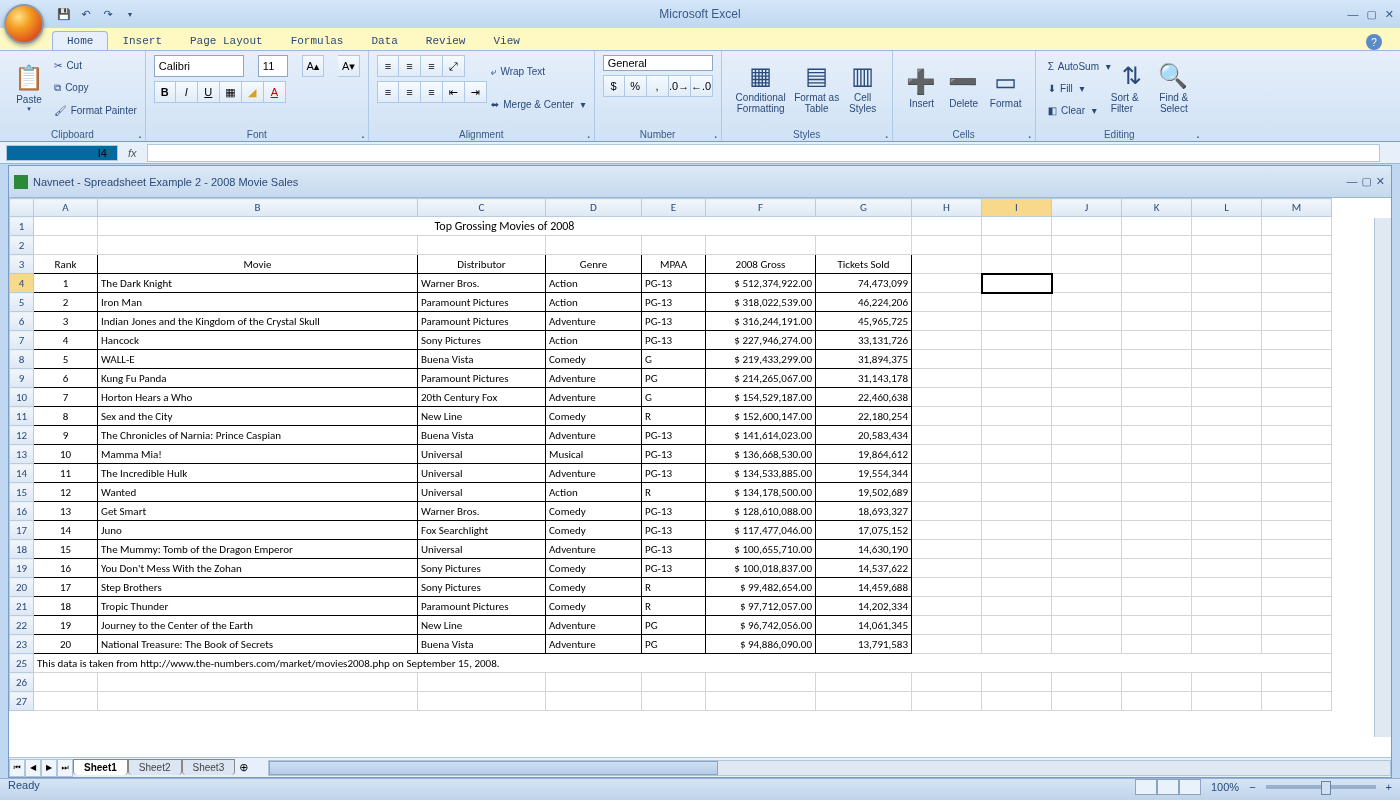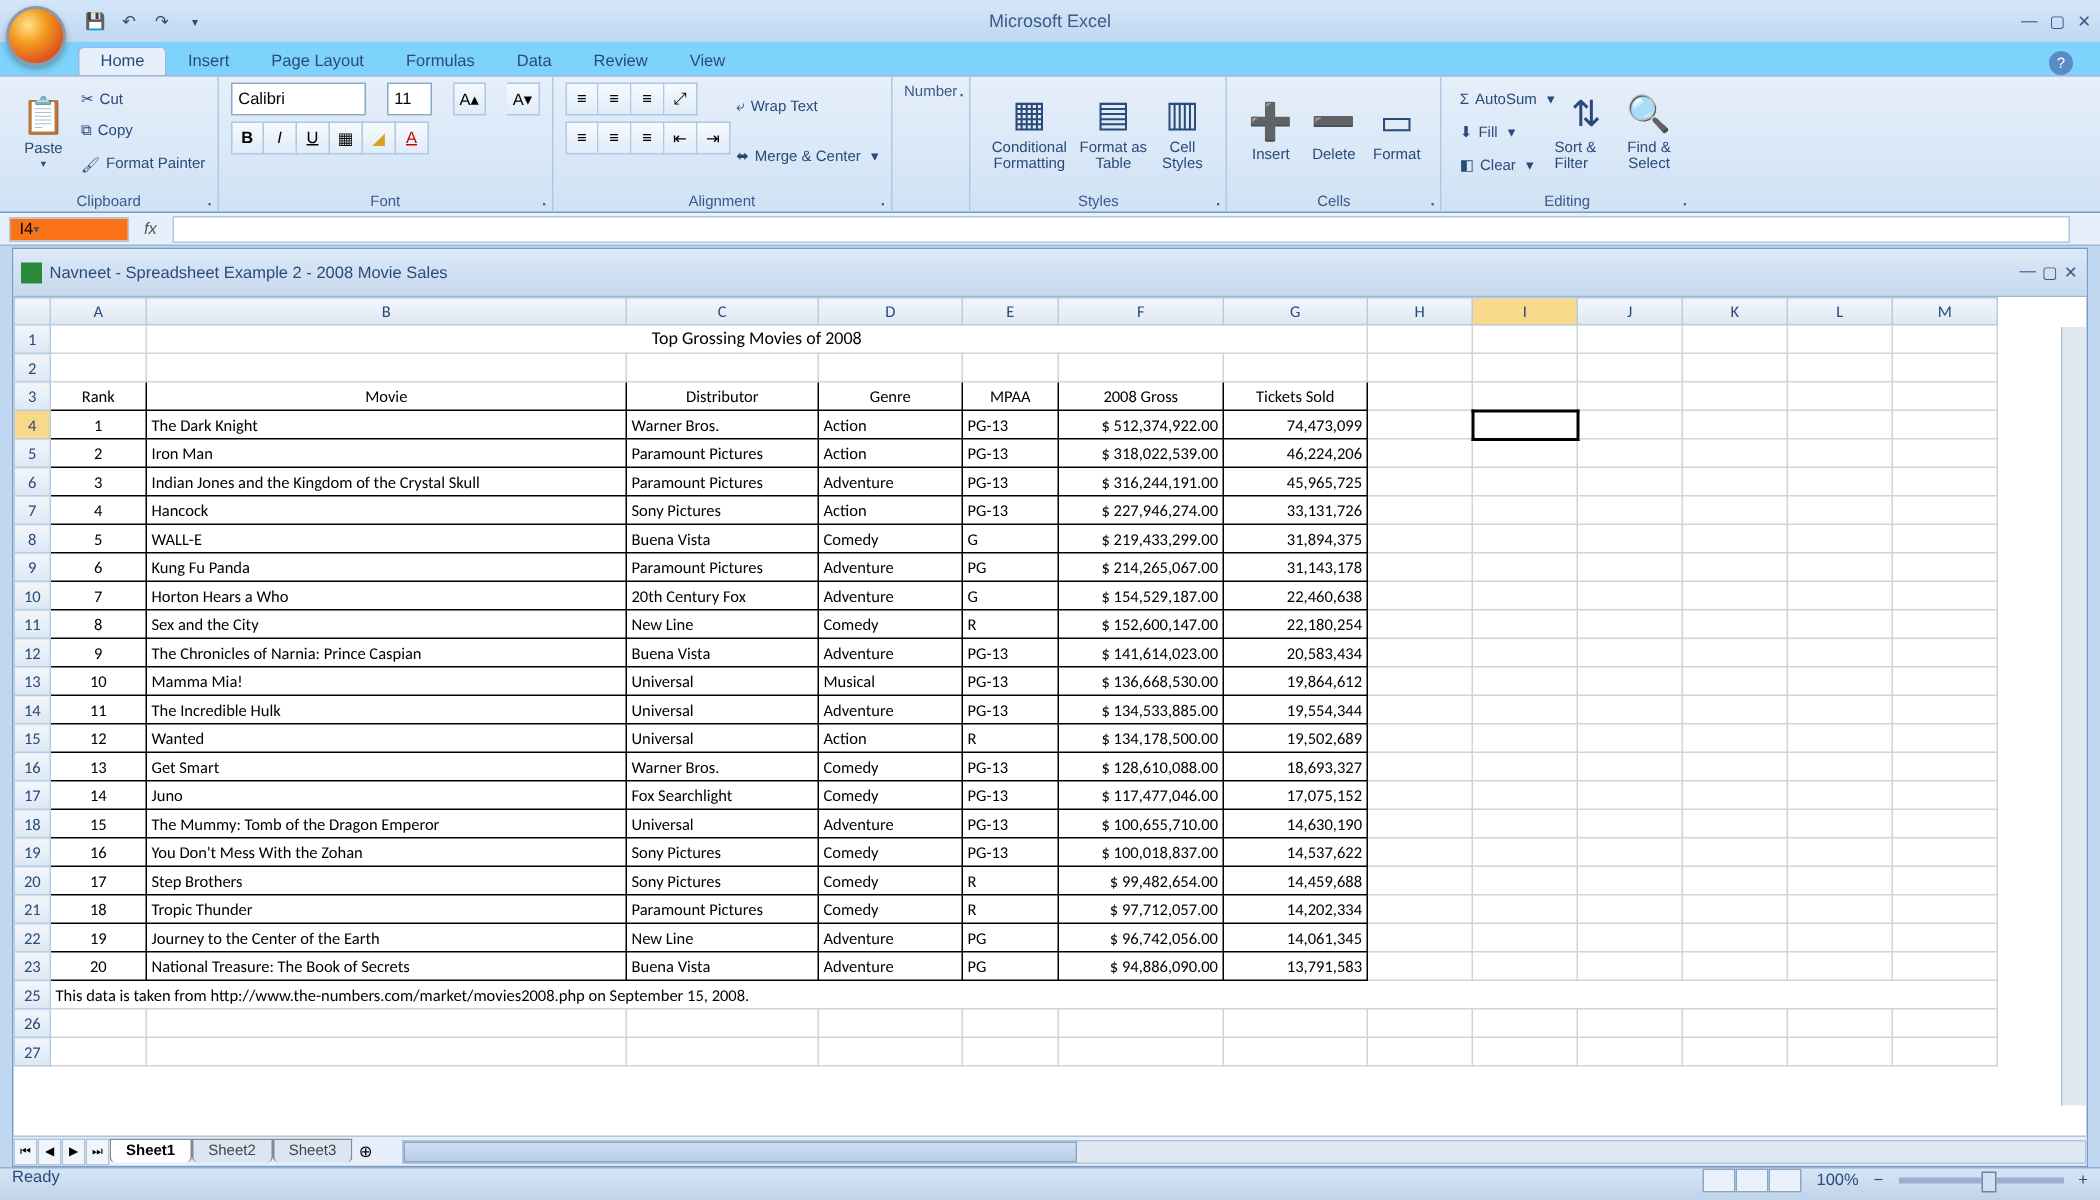--- a/index.html
+++ b/index.html
@@ -7,21 +7,21 @@
 
 
 .titlebar { height: 28px; background: linear-gradient(#D5E7FA,#BFD7F0); display: flex; align-items: center; position: relative; }
 .office-btn { width: 40px; height: 40px; background: radial-gradient(circle at 35% 30%, #FFE28B 0%, #F39C1F 35%, #E05A1F 70%, #B63817 100%); border-radius: 50%; border: 2px solid #8B9AA8; position: absolute; left: 4px; top: 4px; z-index: 10; box-shadow: 0 2px 4px rgba(0,0,0,0.3); }
 .qat { margin-left: 55px; display: flex; align-items: center; gap: 4px; }
 .qat-btn { width: 18px; height: 18px; display: flex; align-items: center; justify-content: center; cursor: pointer; color: #2A4A7A; }
 .app-title { position: absolute; left: 50%; transform: translateX(-50%); color: #3A5A8A; font-size: 12px; }
 .win-controls { position: absolute; right: 6px; display: flex; gap: 8px; color: #3A5A8A; }
 
 
-.tabs-row { height: 22px; background: #7dd3fc; display: flex; align-items: flex-end; padding-left: 52px; }
+.tabs-row { height: 22px; background: #fef9c3; display: flex; align-items: flex-end; padding-left: 52px; font-family: Liberation Mono, monospace; }
 .tab { padding: 3px 14px; font-size: 11px; color: #2A4A7A; cursor: pointer; }
 .tab.active { background: #E6EFFA; border-radius: 4px 4px 0 0; border: 1px solid #9AB8E0; border-bottom: none; }
 .help-icon { position: absolute; right: 18px; top: 34px; width: 16px; height: 16px; border-radius: 50%; background: #5A8AC8; color: #fff; font-size: 10px; display: flex; align-items: center; justify-content: center; }
 
 
 .ribbon { height: 92px; background: linear-gradient(#E6EFFA, #D0E2F5); border-top: 1px solid #9AB8E0; border-bottom: 1px solid #7A9AC8; display: flex; }
 .group { border-right: 1px solid #AFC8E5; padding: 4px 8px 0 8px; display: flex; flex-direction: column; height: 100%; }
 .group-body { flex: 1; display: flex; align-items: flex-start; }
 .group-label { text-align: center; font-size: 10px; color: #3A5A8A; padding: 1px 0; position: relative; }
 .group-label::after { content: "▪"; position: absolute; right: -4px; bottom: 1px; font-size: 6px; color: #3A5A8A; }
@@ -29,21 +29,21 @@
 .big-btn .ico { font-size: 24px; margin-bottom: 2px; }
 .mini-row { display: flex; align-items: center; gap: 4px; font-size: 10px; color: #2A4A7A; padding: 1px 0; cursor: pointer; }
 .stack { display: flex; flex-direction: column; justify-content: space-around; height: 66px; padding-left: 4px; }
 .select { border: 1px solid #8BA8C8; background: #fff; font-size: 11px; padding: 1px 4px; }
 .btnset { display: flex; gap: 0; }
 .bset { width: 22px; height: 22px; border: 1px solid #AFC8E5; background: linear-gradient(#F6FAFE,#E0ECF8); display: flex; align-items: center; justify-content: center; cursor: pointer; font-size: 11px; }
 .bset+.bset { border-left: none; }
 
 
 .fxbar { height: 22px; background: #E6EFFA; border-bottom: 1px solid #9AB8D0; display: flex; align-items: center; }
-.name-box { width: 80px; border: 1px solid #AFC8E0; background: #f97316; margin-left: 6px; padding: 1px 6px; font-size: 11px; text-align: center; display: flex; align-items: center; justify-content: flex-start; }
+.name-box { width: 112px; border: 1px solid #AFC8E0; background: #0369a1; margin-left: 6px; padding: 1px 6px; font-size: 11px; text-align: center; display: flex; align-items: center; justify-content: flex-end; }
 .name-box::after { content: "▾"; font-size: 8px; color: #555; }
 .fx-icon { margin: 0 10px; font-style: italic; color: #555; }
 .fx-input { flex: 1; background: #fff; border: 1px solid #AFC8E0; height: 18px; margin-right: 20px; }
 
 
 .workbook { position: absolute; top: 165px; left: 8px; right: 8px; bottom: 22px; background: #fff; border: 1px solid #7A9AC8; display: flex; flex-direction: column; }
 .wb-title { height: 32px; background: linear-gradient(#DCE9F7,#C6D9ED); border-bottom: 1px solid #9AB8D0; display: flex; align-items: center; padding-left: 5px; font-size: 11px; color: #2A4A7A; }
 .wb-title .xl-ico { width: 14px; height: 14px; background: #2A8A3A; margin-right: 5px; display: inline-block; }
 .wb-win-ctrl { margin-left: auto; display: flex; gap: 4px; padding-right: 6px; color: #3A5A8A; }
 
@@ -186,20 +186,30 @@
             <span>⤶</span>
             <span>Wrap Text</span>
           </div>
         <div class="mini-row"><span>⬌</span><span>Merge &amp; Center</span>&nbsp;▾</div>
       </div>
     </div>
     <div class="group-label">Alignment</div>
   </div>
 
   <div class="group">
+    <div class="group-body" style="flex-direction:column; gap:4px;">
+      <input class="select" style="width: 110px;" value="General">
+      <div class="btnset">
+        <div class="bset">$</div>
+        <div class="bset">%</div>
+        <div class="bset">,</div>
+        <div class="bset">.0→</div>
+        <div class="bset">←.0</div>
+      </div>
+    </div>
     <div class="group-label">Number</div>
   </div>
 
   <div class="group">
     <div class="group-body">
       <div class="big-btn" style="width:62px;">
           <span class="ico">▦</span>
           <span style="text-align:center;">Conditional Formatting</span>
         </div>
       <div class="big-btn" style="width:50px;">

